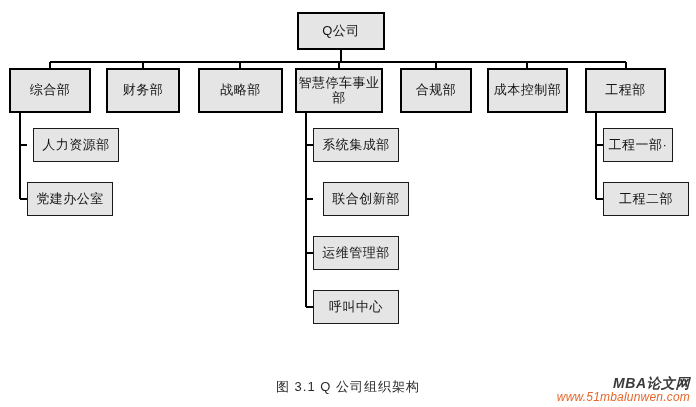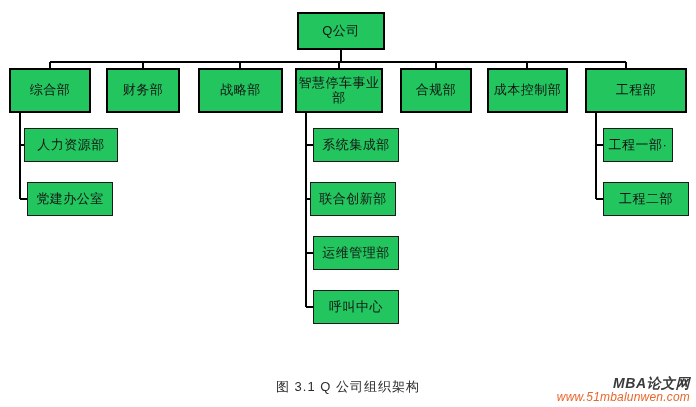--- a/index.html
+++ b/index.html
@@ -18,21 +18,21 @@
   #chart-canvas {
     position: absolute;
     left: 0; top: 0;
     width: 696px;
     height: 407px;
   }
   .node {
     position: absolute;
     box-sizing: border-box;
     border: 2px solid #000000;
-    background: #22c55e;
+    background: #e5e5e5;
     display: flex;
     align-items: center;
     justify-content: center;
     text-align: center;
     line-height: 1.15;
     font-size: 13px;
     color: #141414;
     letter-spacing: 0.5px;
     z-index: 3;
   }
@@ -138,35 +138,35 @@
   </div>
   <div class="node" style="left:295px; top:68px; width:88px; height:45px;">
     <span>智慧停车事业部</span>
   </div>
   <div class="node" style="left:400px; top:68px; width:72px; height:45px;">
     <span>合规部</span>
   </div>
   <div class="node" style="left:487px; top:68px; width:81px; height:45px;">
     <span>成本控制部</span>
   </div>
-  <div class="node" style="left:585px; top:68px; width:102px; height:45px;">
+  <div class="node" style="left:585px; top:68px; width:81px; height:45px;">
     <span>工程部</span>
   </div>
 
-  <div class="node sub" style="left:24px; top:128px; width:94px; height:34px;">
+  <div class="node sub" style="left:33px; top:128px; width:86px; height:34px;">
     <span>人力资源部</span>
   </div>
   <div class="node sub" style="left:27px; top:182px; width:86px; height:34px;">
     <span>党建办公室</span>
   </div>
 
   <div class="node sub" style="left:313px; top:128px; width:86px; height:34px;">
     <span>系统集成部</span>
   </div>
-  <div class="node sub" style="left:310px; top:182px; width:86px; height:34px;">
+  <div class="node sub" style="left:323px; top:182px; width:86px; height:34px;">
     <span>联合创新部</span>
   </div>
   <div class="node sub" style="left:313px; top:236px; width:86px; height:34px;">
     <span>运维管理部</span>
   </div>
   <div class="node sub" style="left:313px; top:290px; width:86px; height:34px;">
     <span>呼叫中心</span>
   </div>
 
   <div class="node sub" style="left:603px; top:128px; width:70px; height:34px;">

